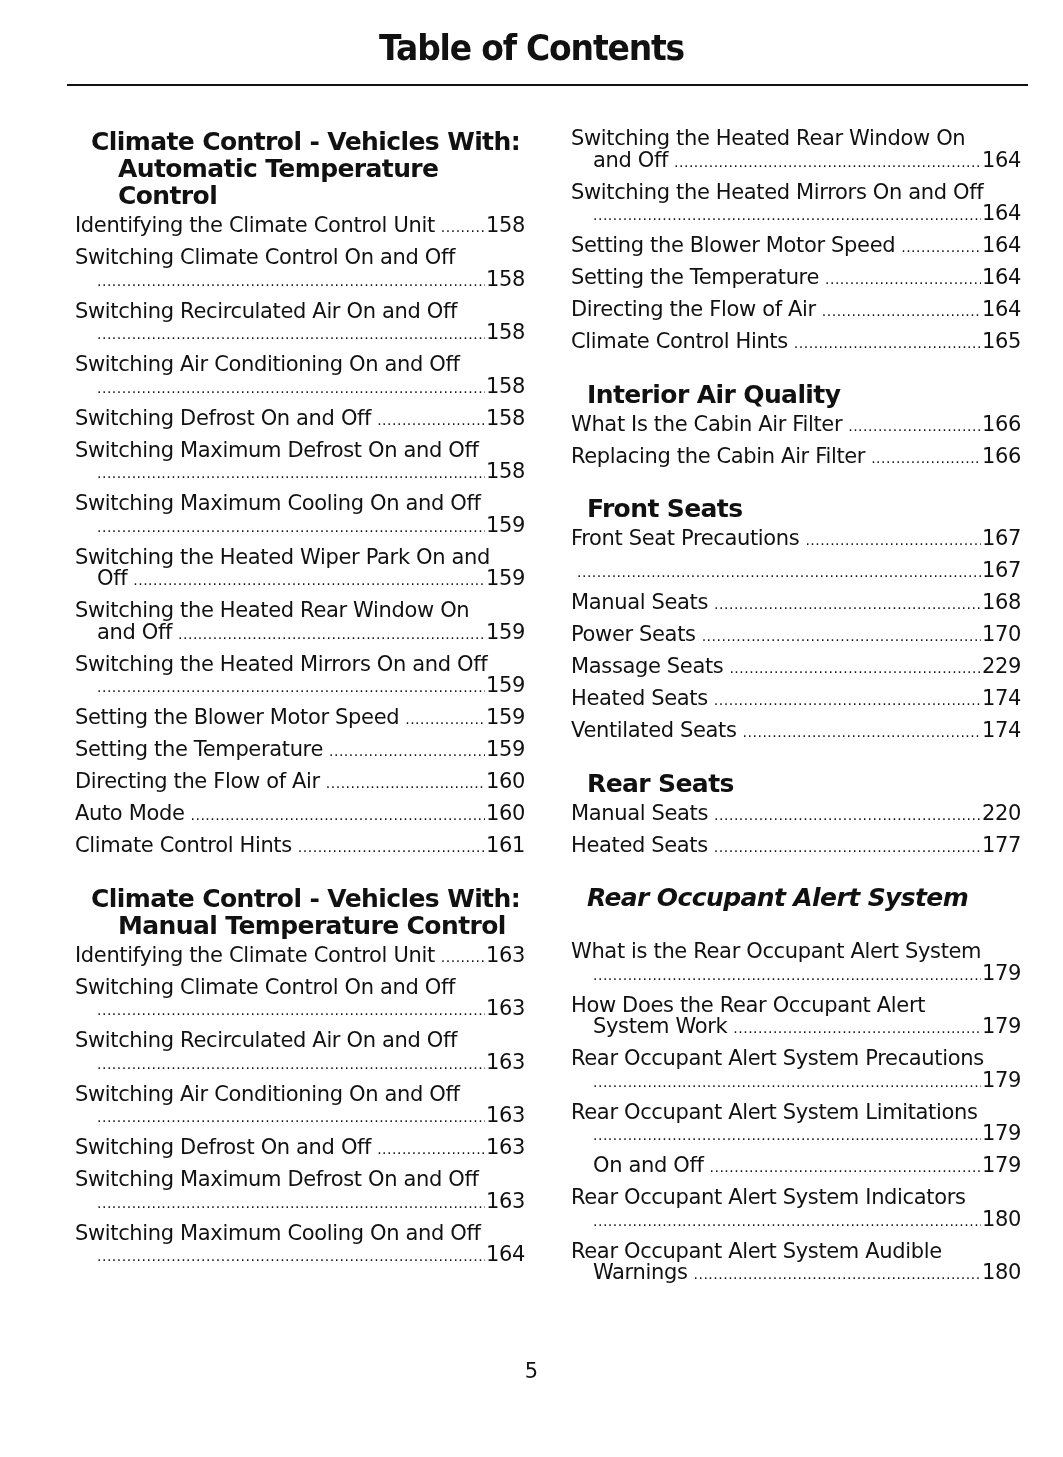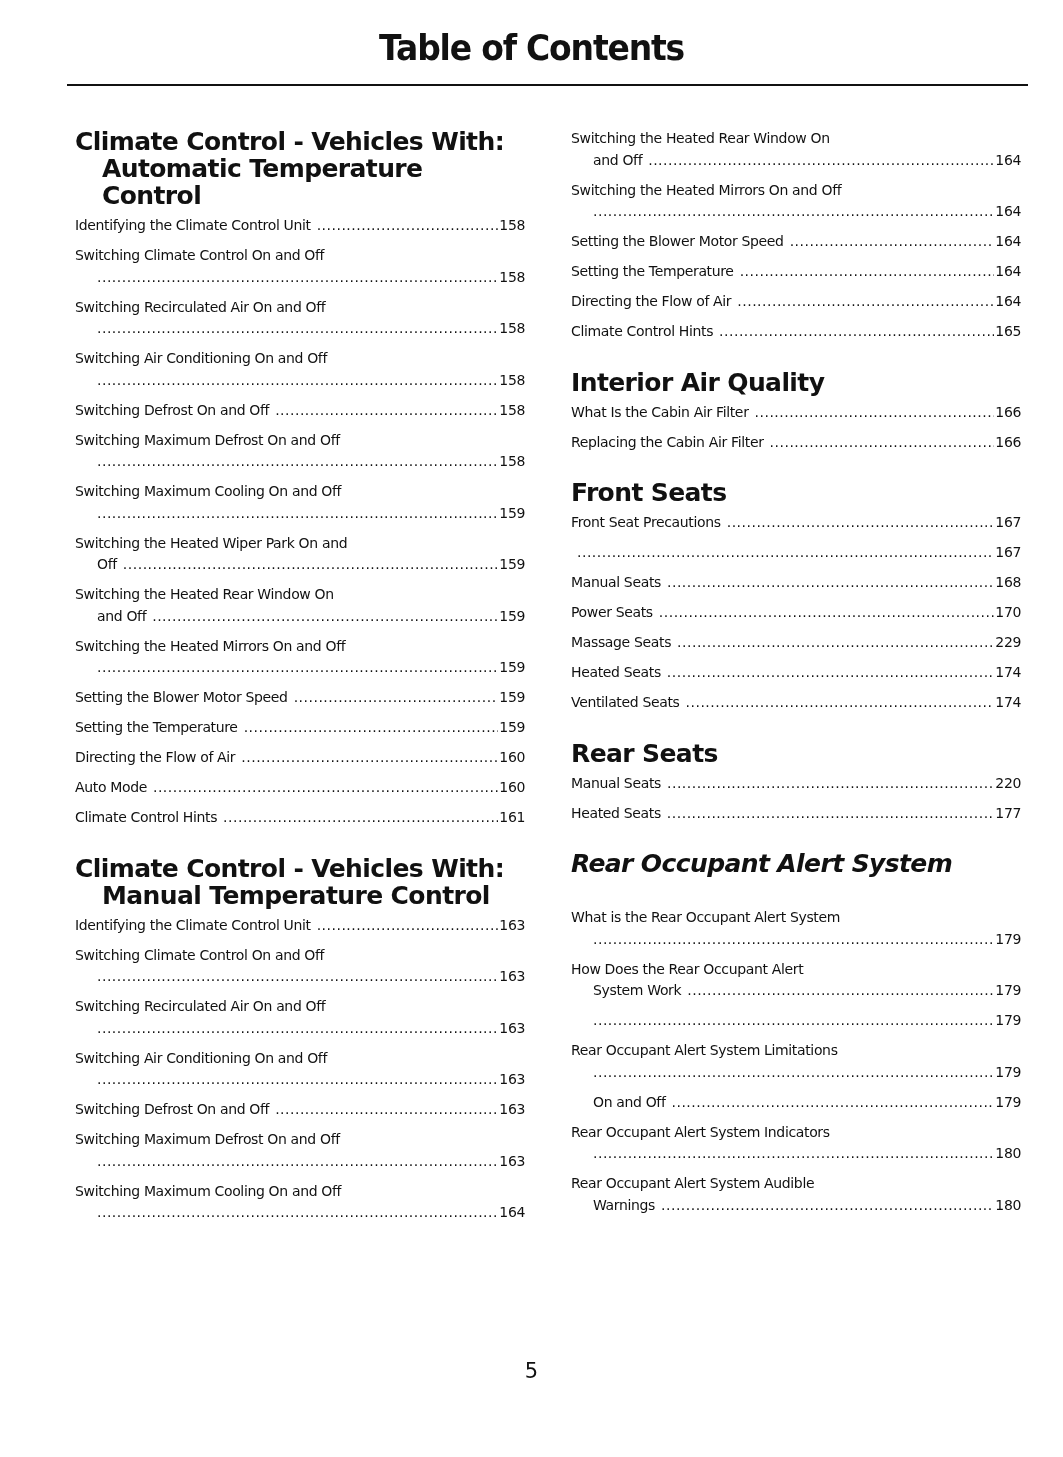--- a/index.html
+++ b/index.html
@@ -20,28 +20,28 @@
   }
   .col { position: absolute; top: 128px; width: 450px; }
   .col.left { left: 75px; }
   .col.right { left: 571px; }
 
   .section-heading {
     font-family: "DejaVu Sans", sans-serif;
     font-weight: bold; font-size: 25px; line-height: 27px;
     letter-spacing: -0.6px;
     padding-left: 27px; text-indent: -27px;
-    margin: 0 0 6px 0;
+    margin: 0 0 6px 16px;
   }
   .section + .section { margin-top: 26px; }
   .section.gap-after-heading .section-heading { margin-bottom: 30px; font-style: italic; }
 
   .entry {
     font-family: "DejaVu Sans", sans-serif;
-    font-size: 14px; line-height: 21.5px;
+    font-size: 21px; line-height: 21.5px;
     letter-spacing: -0.35px;
     margin: 0 0 8.5px 0;
   }
   .entry .line { display: flex; align-items: baseline; white-space: nowrap; }
   .entry .line.cont { padding-left: 22px; }
   .entry .txt { flex: 0 0 auto; }
   .entry .leader {
     flex: 1 1 auto; overflow: hidden; margin: 0 1px 0 6px;
     letter-spacing: 0.5px; font-size: 14px;
   }
@@ -402,20 +402,23 @@
         <div class="line">
           <span class="txt">How Does the Rear Occupant Alert</span>
         </div>
         <div class="line cont">
           <span class="txt">System Work</span>
           <span class="leader"></span>
           <span class="pg">179</span>
         </div>
       </div>
       <div class="entry">
+        <div class="line">
+          <span class="txt">Rear Occupant Alert System Precautions</span>
+        </div>
         <div class="line cont">
           <span class="leader only"></span>
           <span class="pg">179</span>
         </div>
       </div>
       <div class="entry">
         <div class="line">
           <span class="txt">Rear Occupant Alert System Limitations</span>
         </div>
         <div class="line cont">

